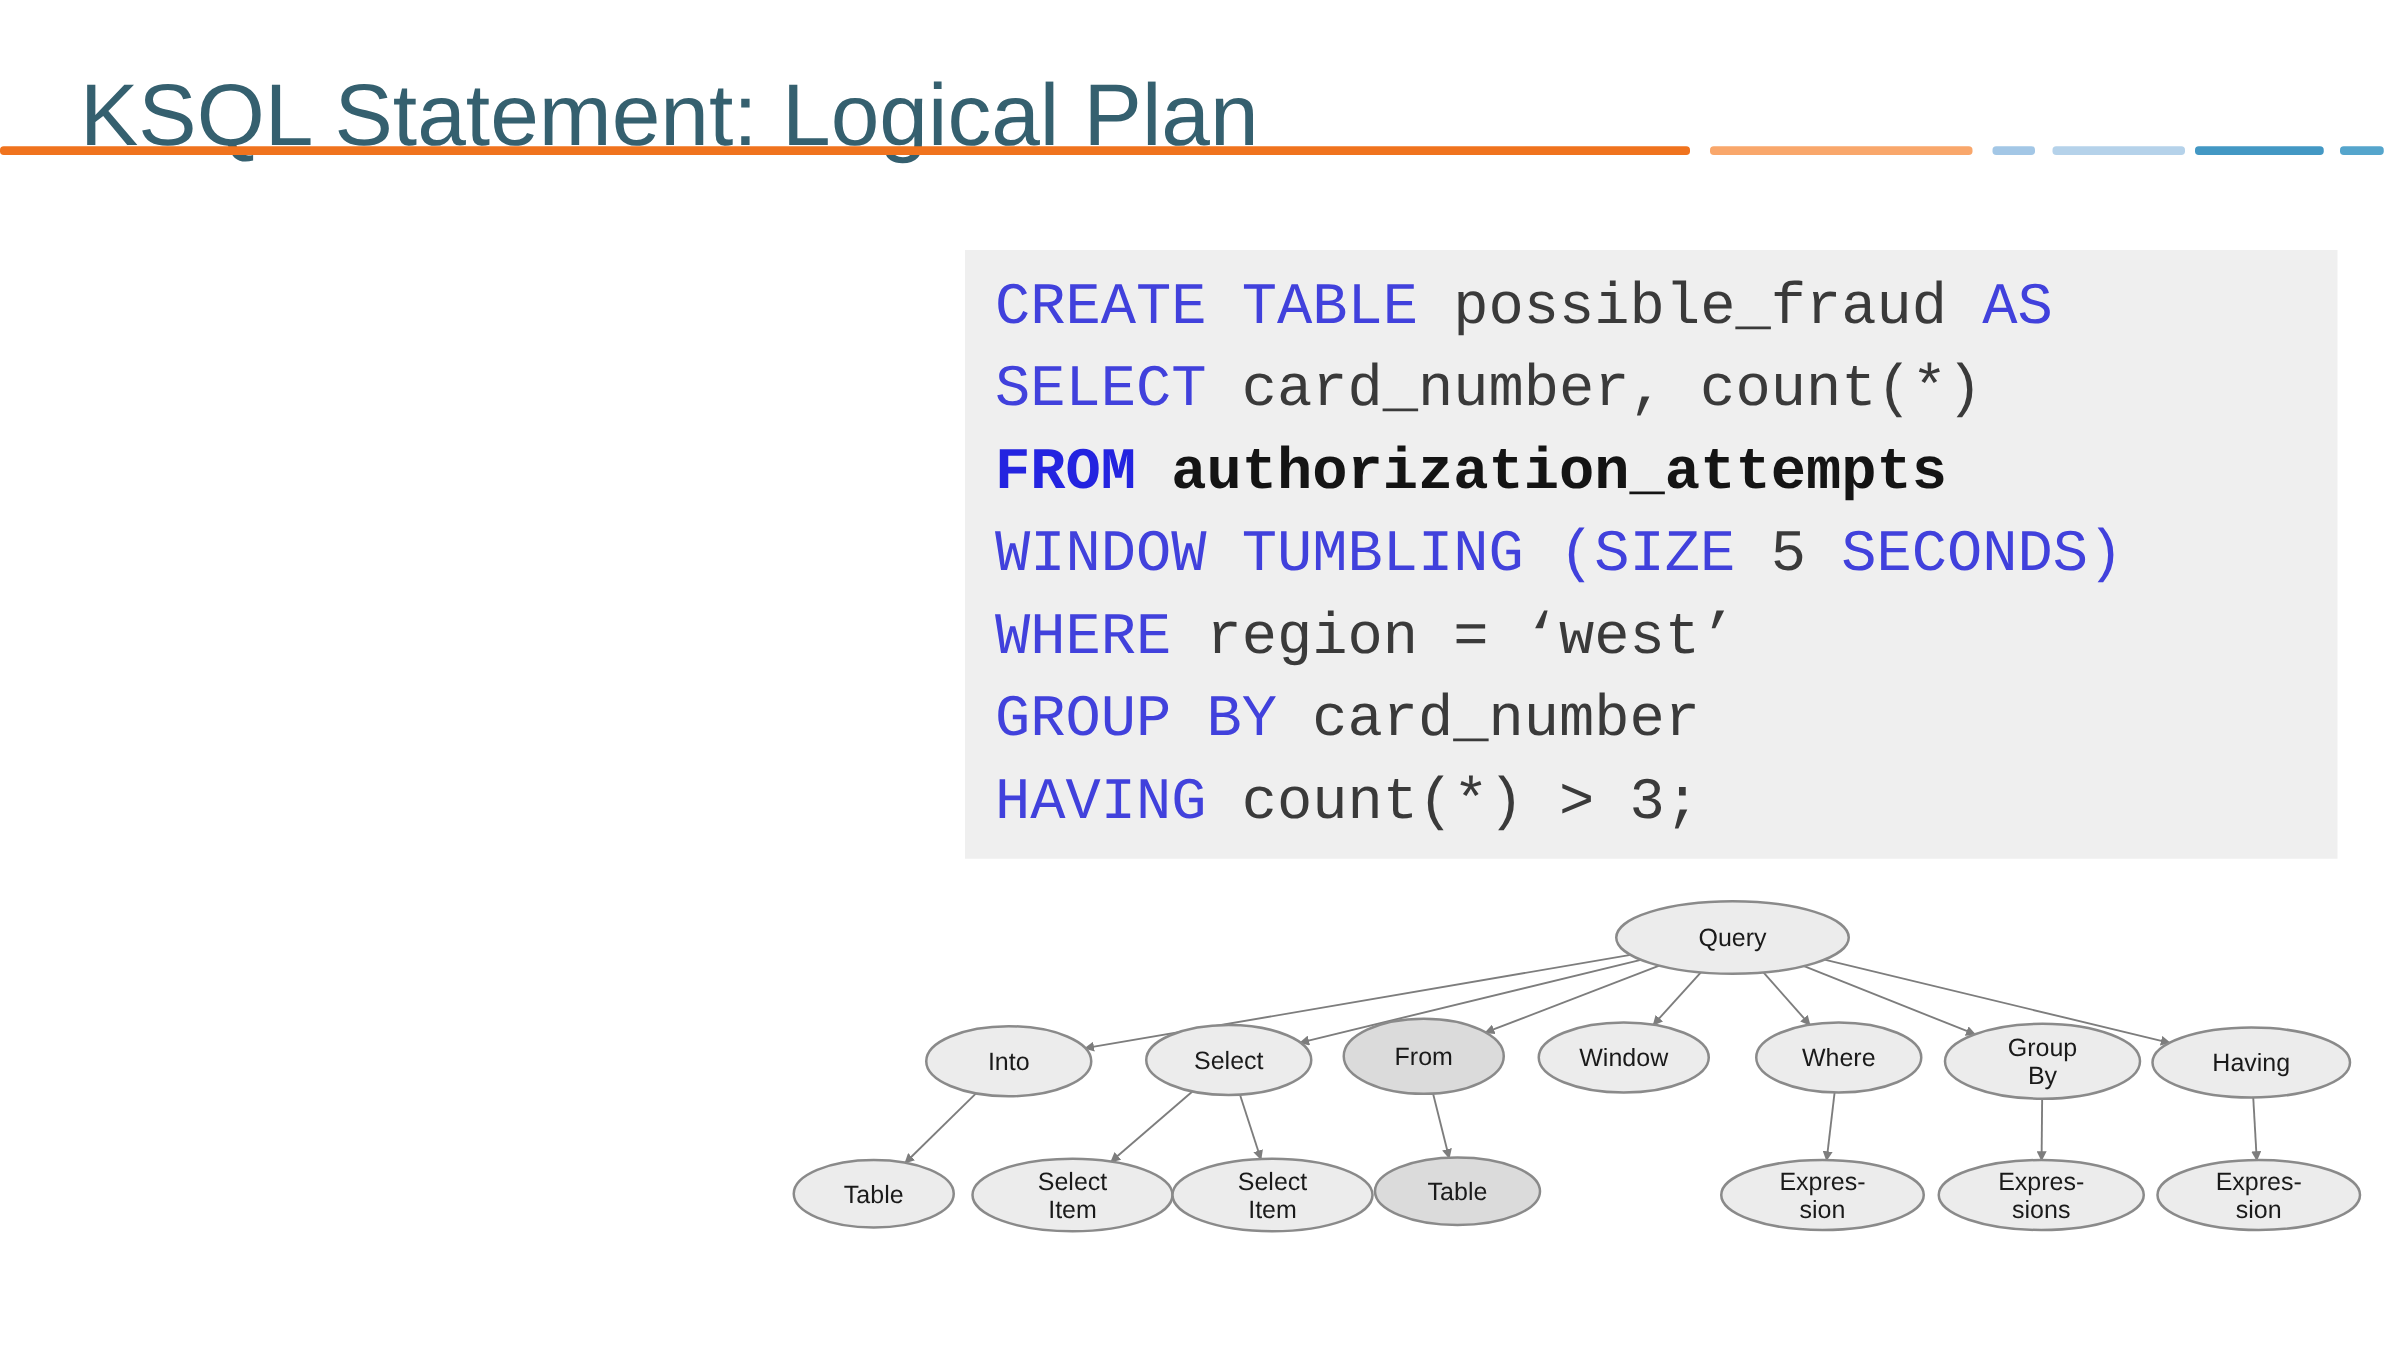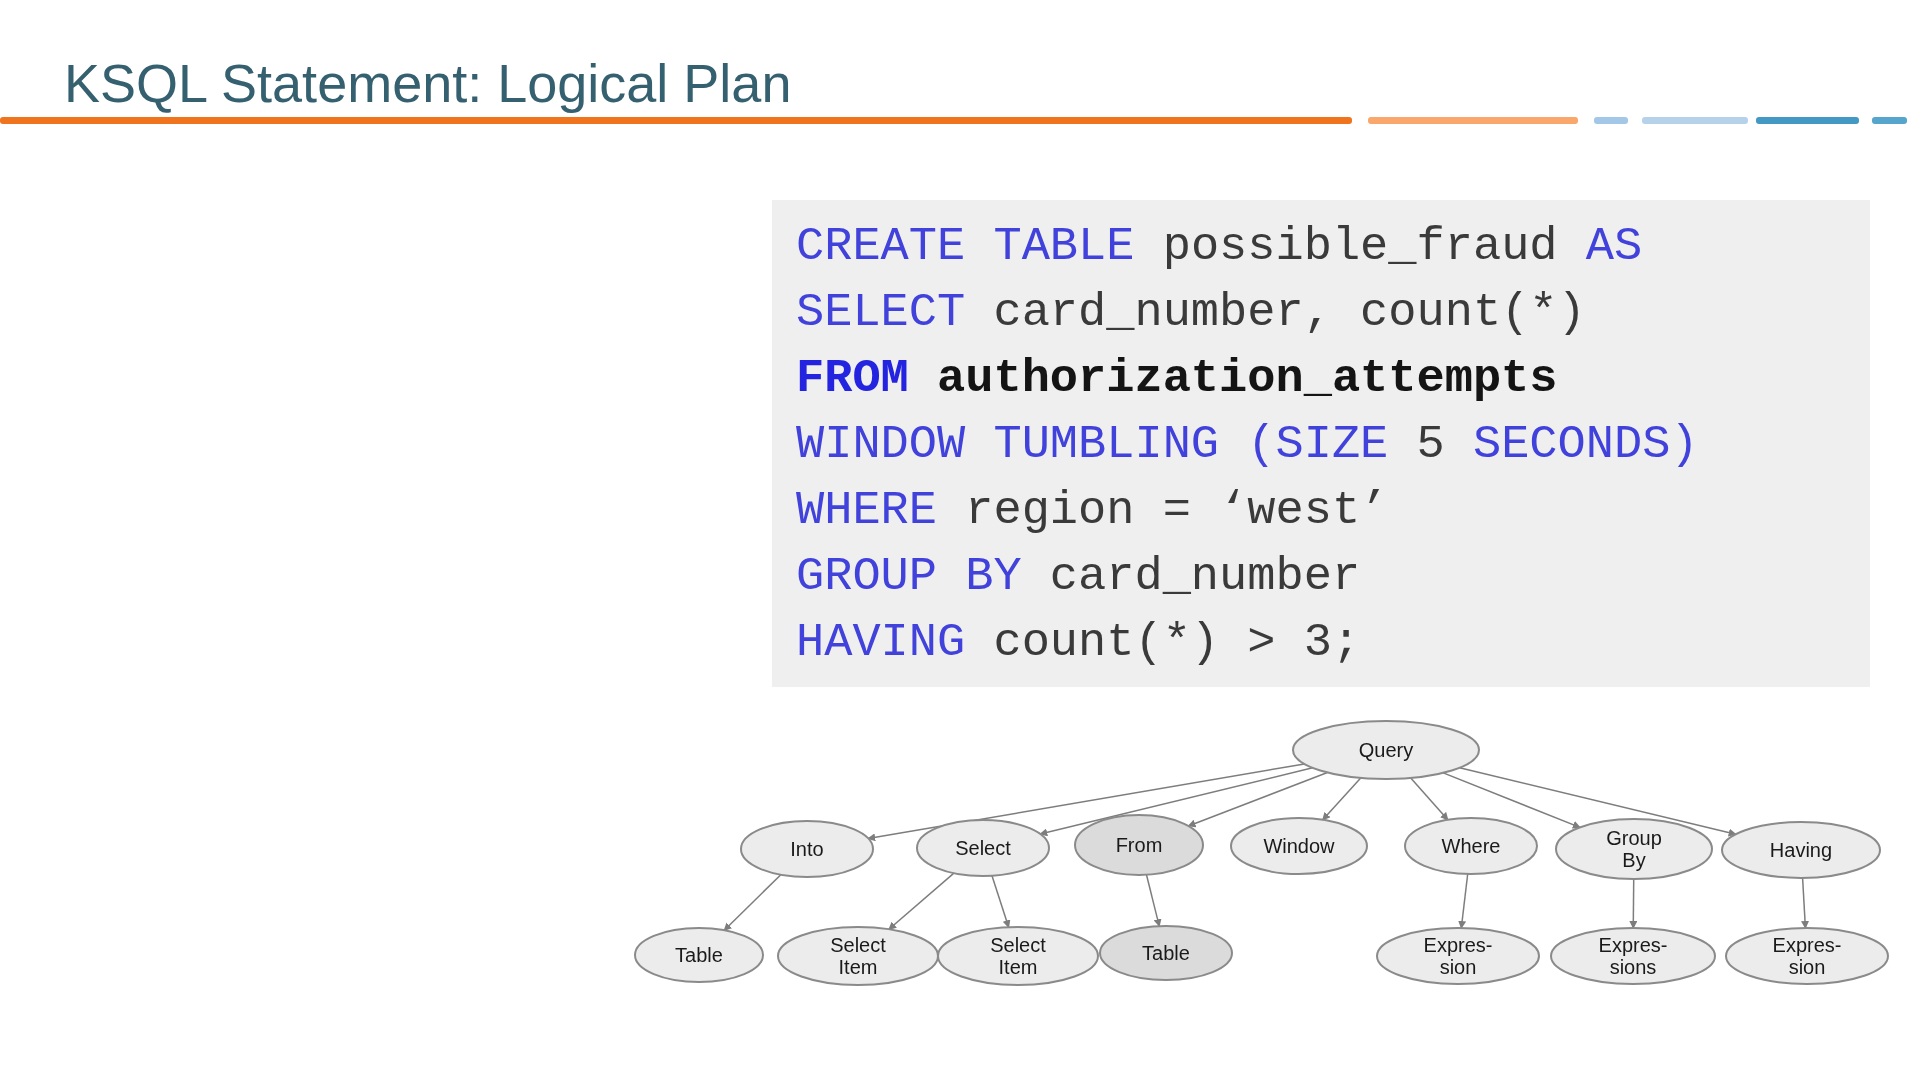--- a/index.html
+++ b/index.html
@@ -3,21 +3,21 @@
 <meta charset="utf-8">
 <style>
   html,body{margin:0;padding:0;}
   body{
     width:1920px;height:1080px;position:relative;overflow:hidden;
     background:#FFFFFF;
     font-family:"Liberation Sans",sans-serif;
   }
   .slide-title{
     position:absolute;left:64px;top:52px;
-    font-size:54px;font-weight:400;letter-spacing:0px;
+    font-size:70px;font-weight:400;letter-spacing:0px;
     color:var(--title-color,#35606F);
     white-space:nowrap;
   }
   .title-rule{
     position:absolute;left:0;top:117px;width:1920px;height:7px;
   }
   .rule-seg{
     position:absolute;top:0;height:7px;border-radius:3px;
   }
   .code-block{

